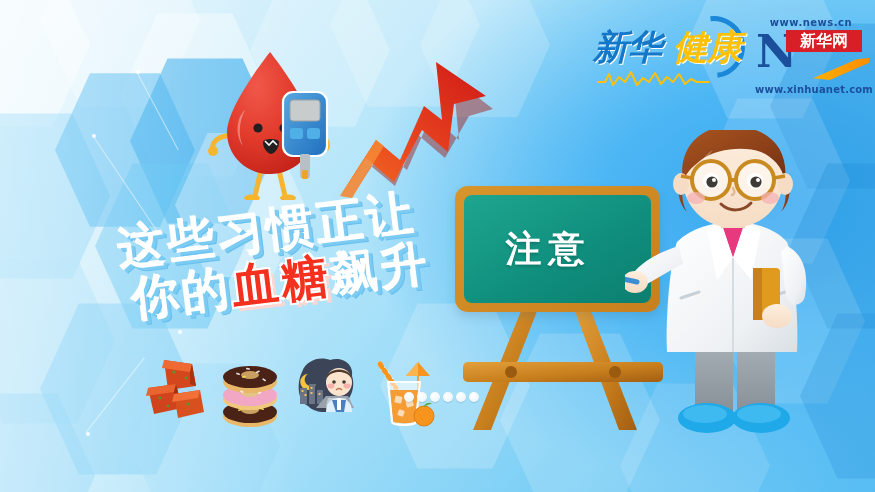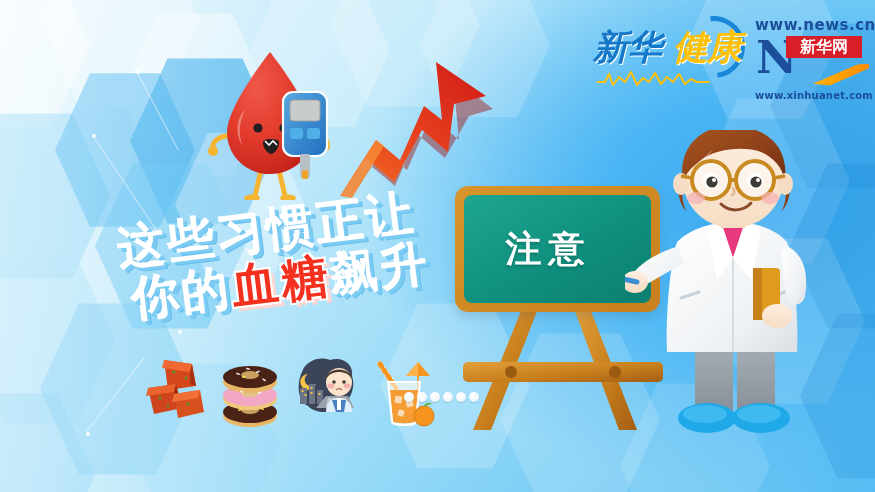--- a/index.html
+++ b/index.html
@@ -37,22 +37,22 @@
     transform:rotate(128deg);
   }
   .lh-text { position:absolute; left:4px; top:16px; font-size:35px; font-weight:bold;
      font-family:"DejaVu Sans","Liberation Sans",sans-serif; letter-spacing:-1px;
      font-style:italic; line-height:1; white-space:nowrap; }
   .lh-a { color:#1577c8; text-shadow:1px 1px 0 #ffffff;margin-top:24px; }
   .lh-b { color:#ffc107; text-shadow:1px 1px 0 #ffffff;margin-left:12px; }
   .ecg { position:absolute; left:8px; bottom:6px; }
 
   .logo-news { position:relative; width:112px; height:86px; }
-  .ln-url-top { font-size:15px; color:#1b4f9c; letter-spacing:.5px; font-weight:bold;
-      line-height:1.1; padding-top:3px; }
+  .ln-url-top { font-size:10px; color:#1b4f9c; letter-spacing:.5px; font-weight:bold;
+      text-align:center; line-height:1.1; padding-top:3px; }
   .ln-mid { position:relative; height:56px; }
   .ln-N { position:absolute; left:1px; top:1px; font-size:45px; font-weight:bold; color:#1b4f9c;
       font-family:"DejaVu Serif","Liberation Serif",serif; line-height:1; }
   .ln-EWS { position:absolute; left:9px; top:26px; font-size:30px; font-weight:bold; color:#1b4f9c;
       font-family:"DejaVu Serif","Liberation Serif",serif; line-height:1; letter-spacing:-1px; }
   .ln-cn { position:absolute; right:5px; top:2px; background:#d81e26; color:#fff;
       font-size:16px; font-weight:bold; padding:2px 14px; line-height:1.15; letter-spacing:0px; }
   .ln-swoosh { position:absolute; right:-2px; bottom:4px; width:56px; height:22px;
       background:linear-gradient(100deg,#ffb300,#ff8a00);
       clip-path:polygon(0% 92%,78% 6%,100% 0%,100% 22%,30% 100%); }

